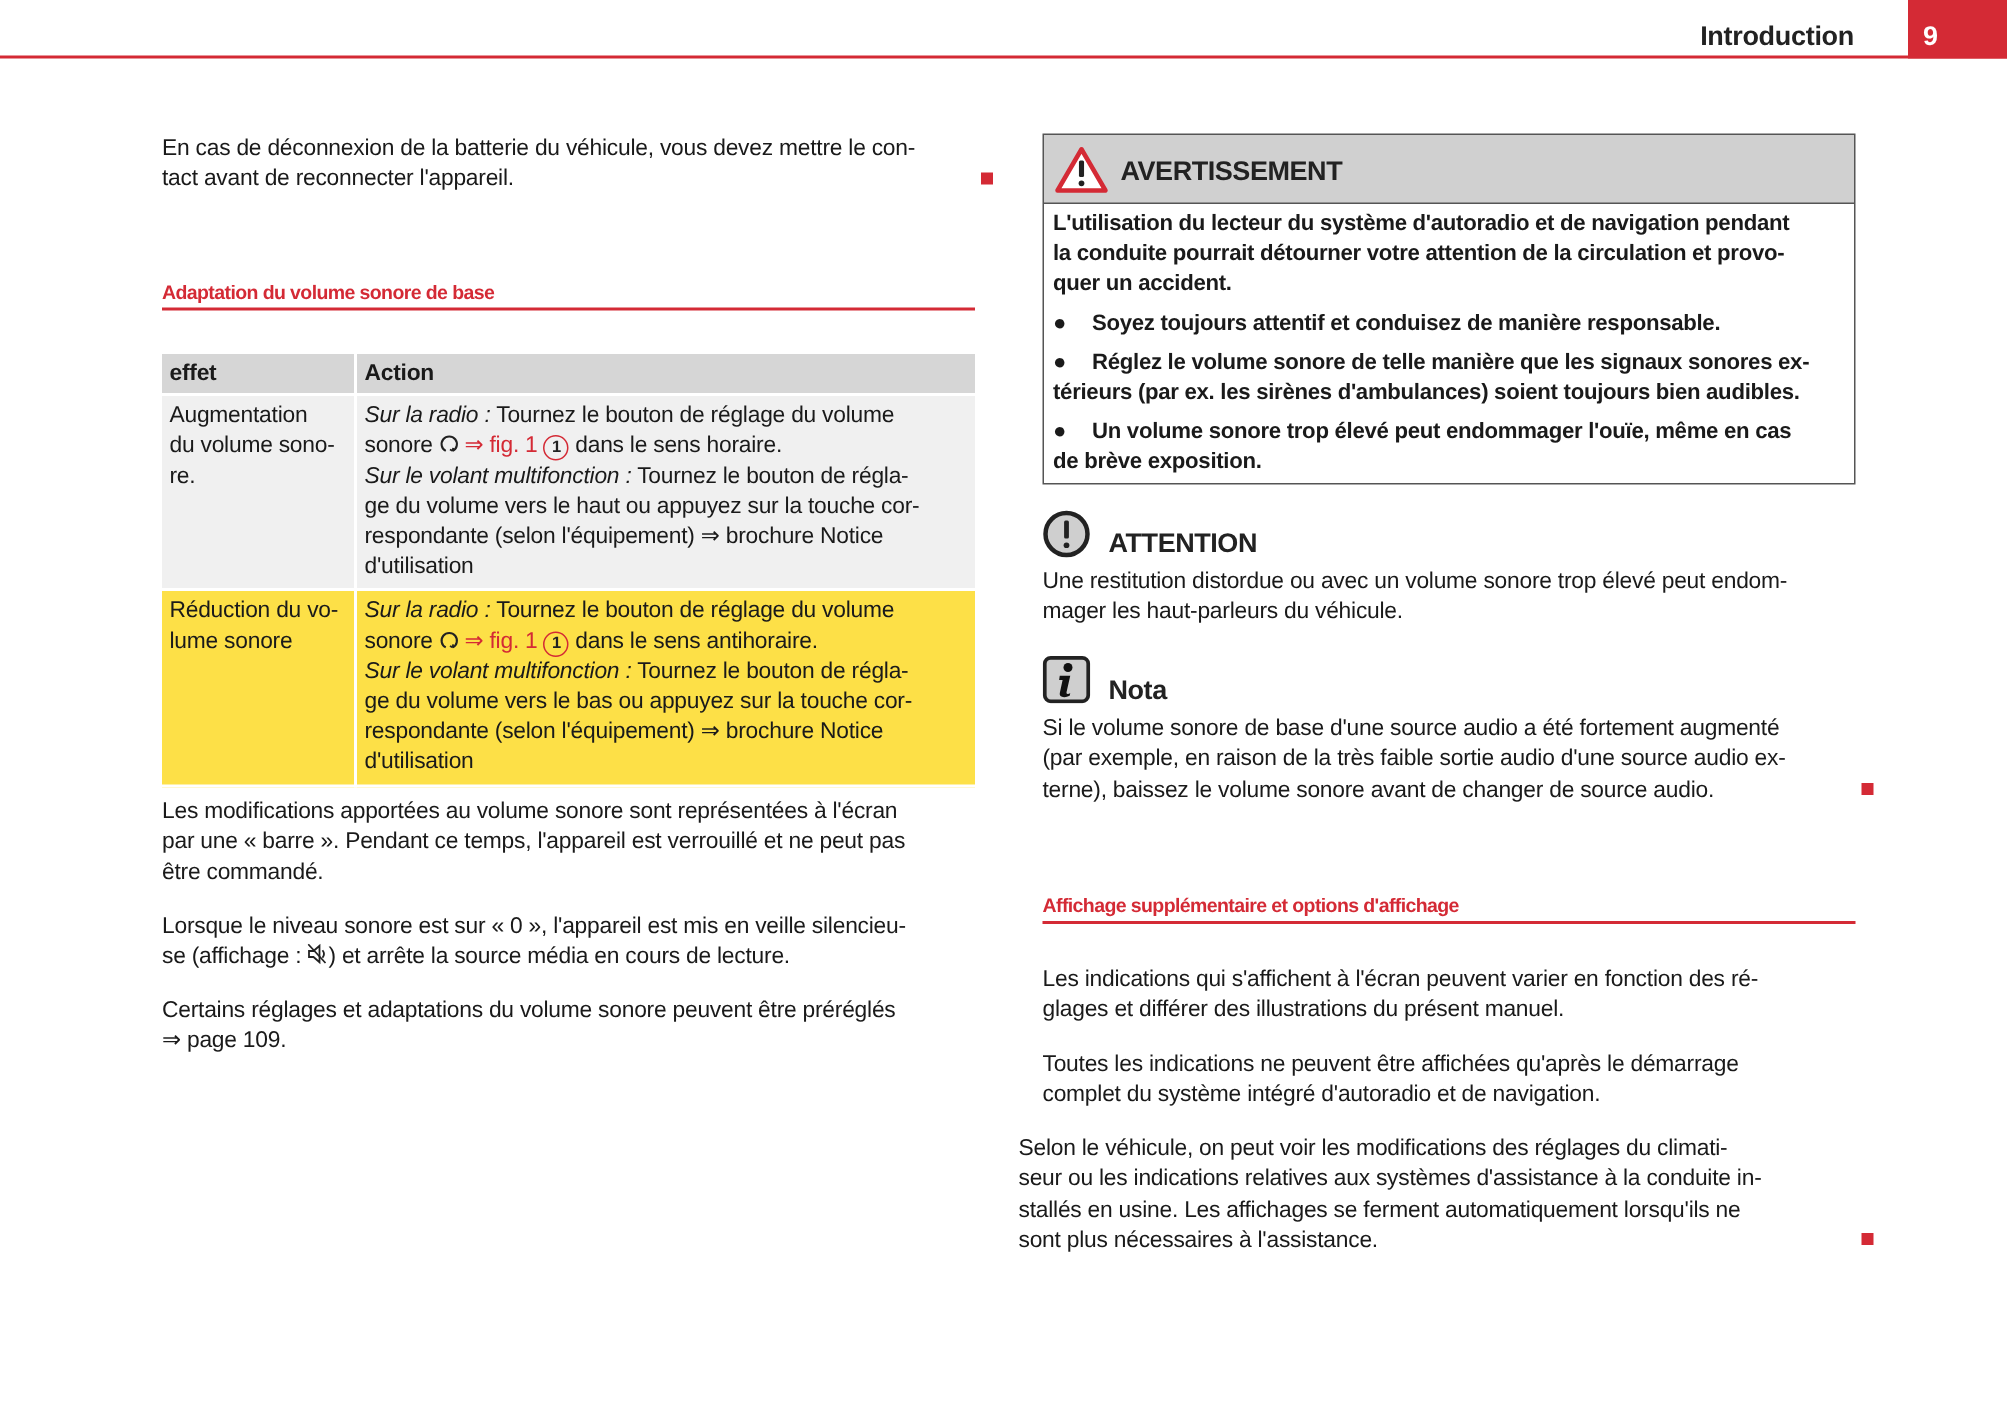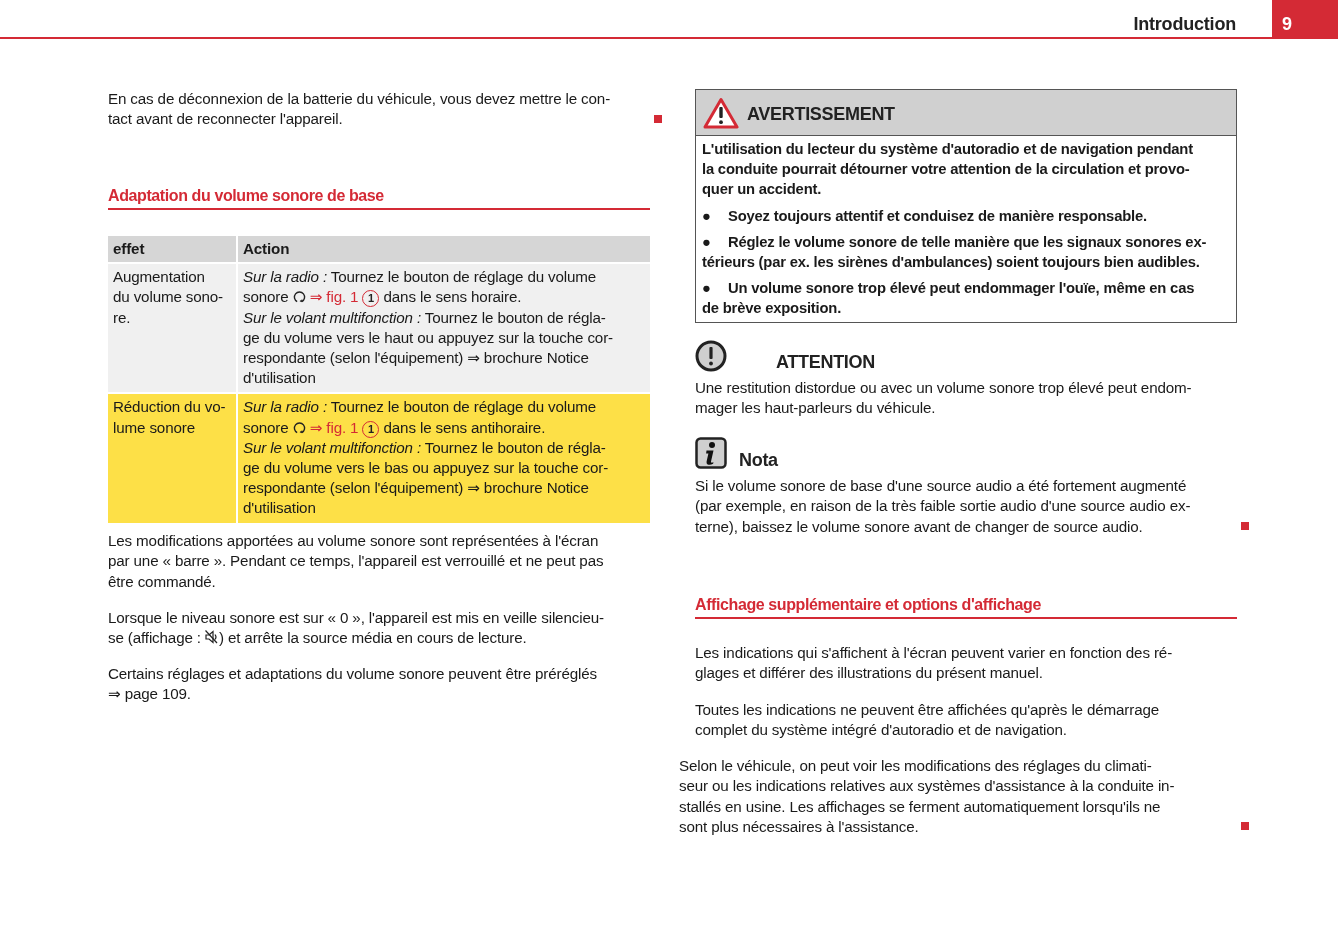--- a/index.html
+++ b/index.html
@@ -10,21 +10,21 @@
   .header-title { position: absolute; right: 102px; top: 14px; font-size: 18px; font-weight: bold; color: #222; letter-spacing: -0.2px; margin-left: 16px; }
   .page-num-box { position: absolute; left: 1272px; top: 0; width: 66px; height: 39px; background: #d42a35; }
   .page-num { position: absolute; left: 10px; top: 14px; font-size: 18px; font-weight: bold; color: #ffffff; }
 
   .col { position: absolute; top: 0; }
   .col-left { left: 108px; width: 542px; }
 
   p.body { font-size: 15.2px; line-height: 20.3px; letter-spacing: -0.15px; }
   .end-mark { display: inline-block; width: 8px; height: 8px; background: #d42a35; position: absolute; }
 
-  h2.section { font-size: 16px; font-weight: bold; color: #d42a35; letter-spacing: -0.4px; padding-bottom: 3px; border-bottom: 2px solid #d42a35; }
+  h2.section { font-size: 13px; font-weight: bold; color: #d42a35; letter-spacing: -0.4px; padding-bottom: 3px; border-bottom: 2px solid #d42a35; }
 
   table.fx { border-collapse: separate; border-spacing: 0; width: 542px; font-size: 15.2px; line-height: 20.2px; letter-spacing: -0.15px; }
   table.fx th { background: #d6d6d6; text-align: left; font-weight: bold; padding: 3px 5px 3px 5px; height: 25px; border-right: 2px solid #ffffff; border-bottom: 2px solid #fff; margin-top: 40px; }
   table.fx td { vertical-align: top; padding: 3px 5px 4px 5px; border-right: 2px solid #ffffff; border-bottom: 2px solid #fff; }
   table.fx th:last-child, table.fx td:last-child { border-right: none; }
   table.fx tr.r1 td { background: #f0f0f0; }
   table.fx tr.r2 td { background: #fde047; }
   .c1 { width: 130px; }
   .ital { font-style: italic; }
   .red { color: #d42a35; }
@@ -159,21 +159,21 @@
     </div>
   </div>
 </div>
 
 <div>
   <svg class="notice-icon" style="left:695px; top:340px;" width="32" height="32" viewBox="0 0 32 32">
     <circle cx="16" cy="16" r="14" fill="#cfcfcf" stroke="#222" stroke-width="3"></circle>
     <rect x="14.4" y="7" width="3.2" height="12" rx="1" fill="#222"></rect>
     <circle cx="16" cy="23.5" r="1.9" fill="#222"></circle>
   </svg>
-  <span class="notice-title" style="left:776px; top:352px;text-align:right;">ATTENTION</span>
+  <span class="notice-title" style="left:739px; top:352px;text-align:right;">ATTENTION</span>
   <p class="body" style="position:absolute; left:695px; top:378px; width:542px;">
     <span>Une restitution distordue ou avec un volume sonore trop élevé peut endom-</span><br>
     <span>mager les haut-parleurs du véhicule.</span>
   </p>
 </div>
 
 <div>
   <svg class="notice-icon" style="left:695px; top:437px;" width="32" height="32" viewBox="0 0 32 32">
     <rect x="1.5" y="1.5" width="29" height="29" rx="4" fill="#cfcfcf" stroke="#222" stroke-width="2.5"></rect>
     <circle cx="17" cy="8" r="3" fill="#111"></circle>

